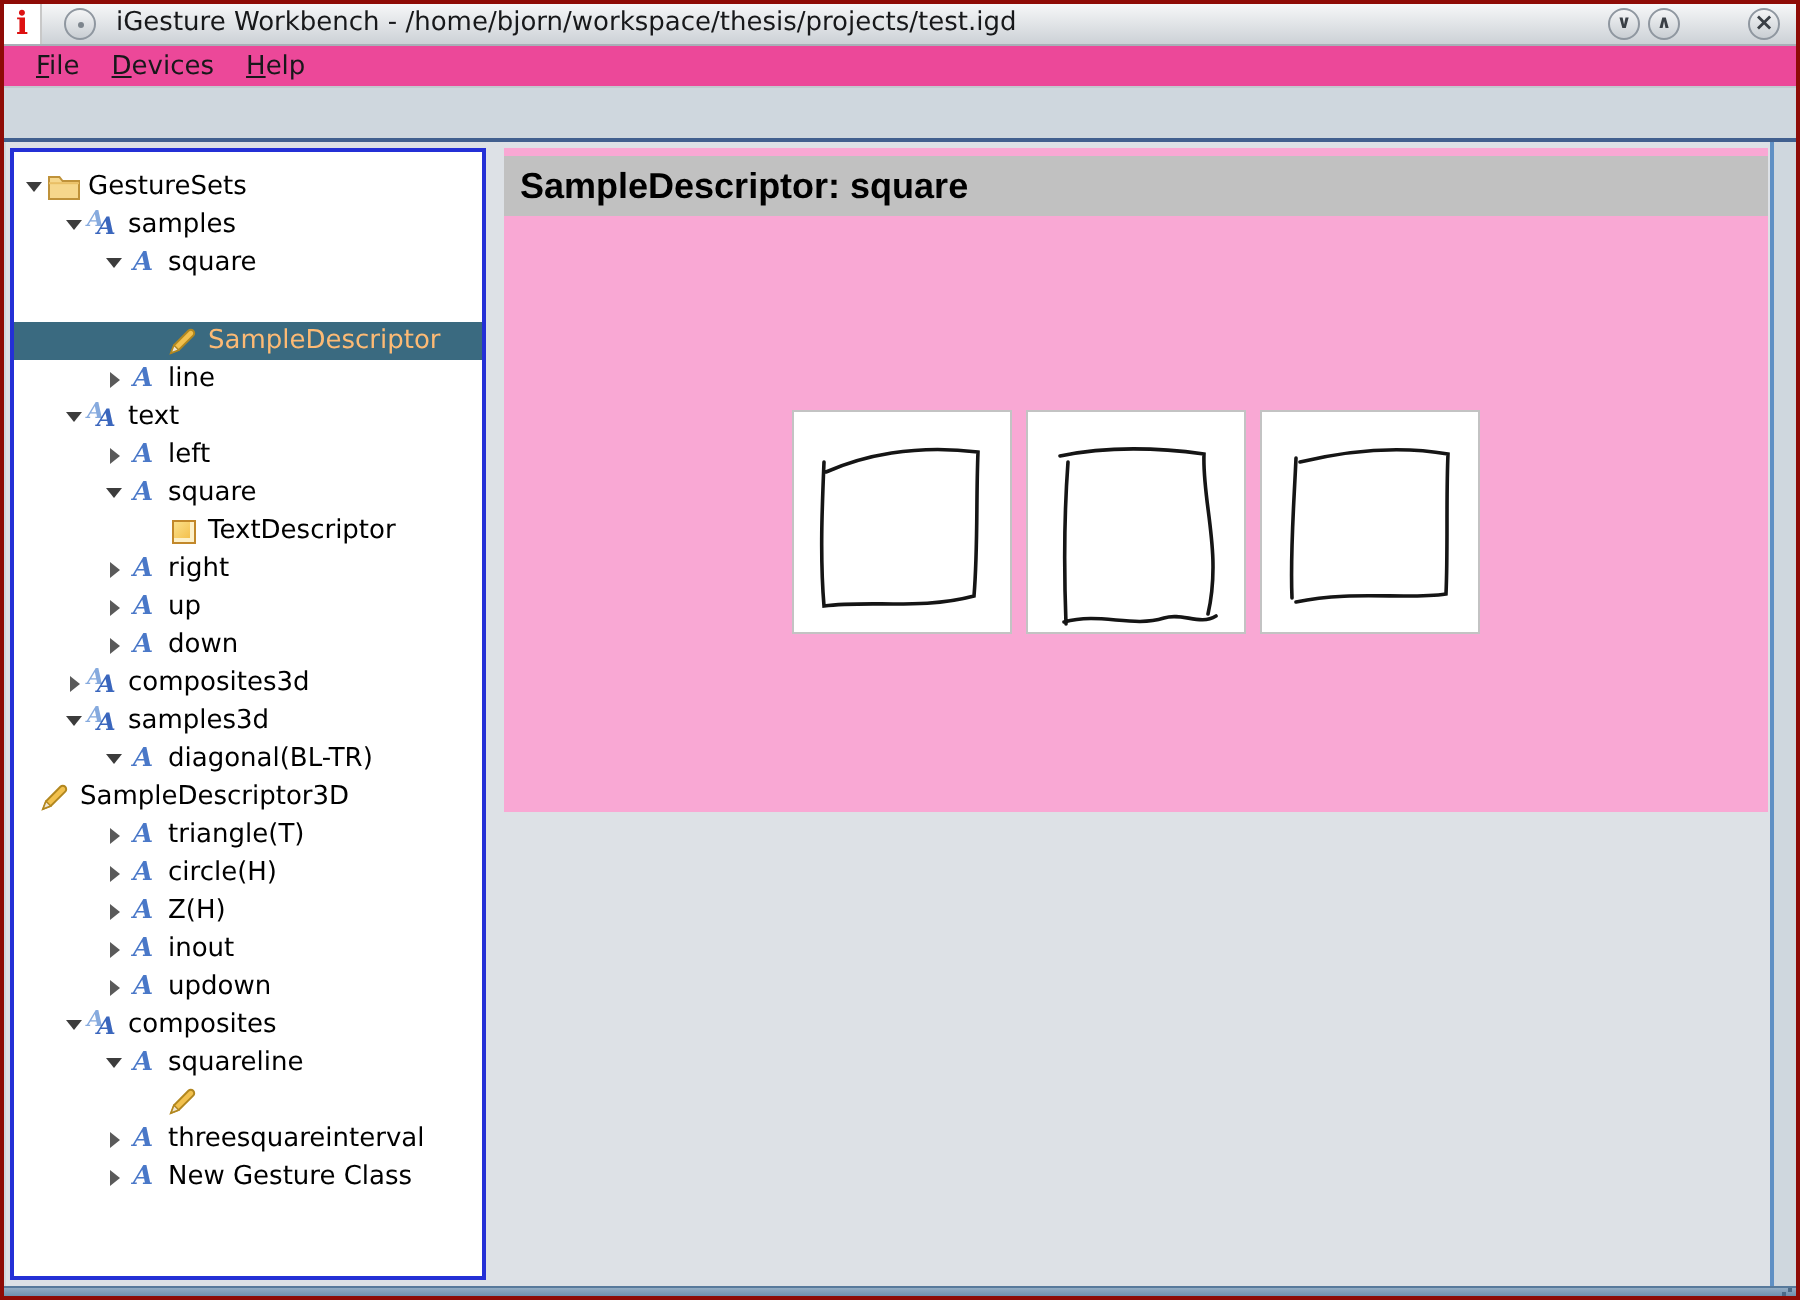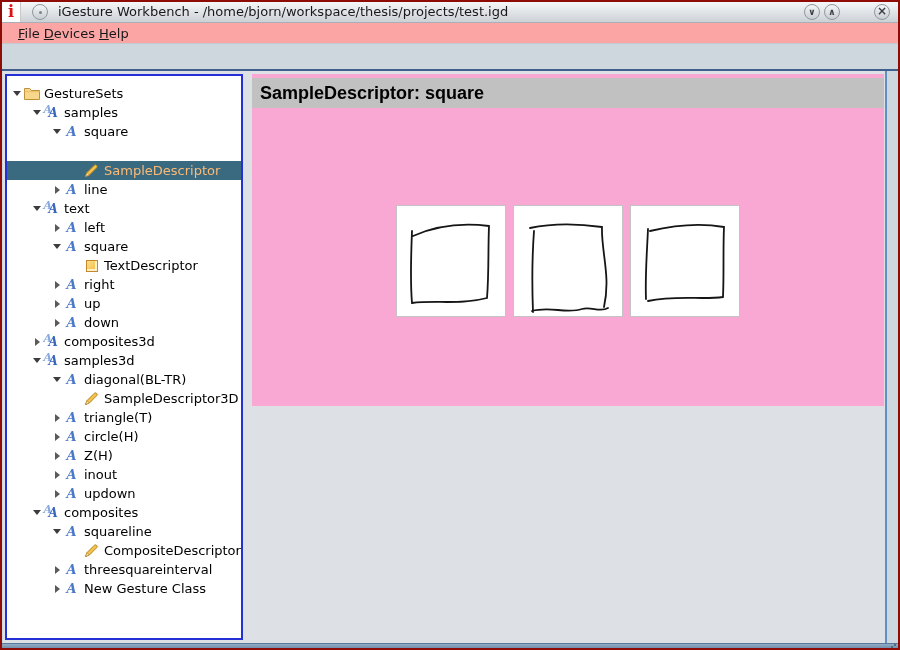--- a/index.html
+++ b/index.html
@@ -31,22 +31,22 @@
   .wc-min { left:802px; }
   .wc-max { left:822px; }
   .wc-close { left:872px; font-size:12px; line-height:13px; }
   .title-text {
     position:absolute; left:56px; top:0; height:20px; line-height:20px;
     font-size:13px; color:#17181a; white-space:nowrap;
   }
   
   .menubar {
     position:absolute; left:0; top:21px; right:0; height:21px;
-    background:#fca5a5; border-bottom:1px solid #c3c9cf;
-    padding-left:16px; display:flex; align-items:center; gap:4px;
+    background:#ec4899; border-bottom:1px solid #c3c9cf;
+    padding-left:16px; display:flex; align-items:center; gap:16px;
   }
   .menu-item { font-size:13px; color:#17181a; }
   
   .tabstrip {
     position:absolute; left:0; top:42px; right:0; height:25px;
     background:#e3e7ec; display:flex; align-items:flex-end; padding-left:6px;
   }
   .tab {
     height:20px; line-height:19px; padding:0 13px; margin-right:2px;
     font-size:13px; color:#111;
@@ -281,21 +281,21 @@
           </span>
           <span class="tree-label">samples3d</span>
         </div>
         <div class="tree-row" style="padding-left: 44px;">
           <span class="tw tw-down"></span>
           <span class="tree-ic">
             <span class="ic-class">A</span>
           </span>
           <span class="tree-label">diagonal(BL-TR)</span>
         </div>
-        <div class="tree-row" style="padding-left: 64px; text-align: right;">
+        <div class="tree-row" style=" text-align: right;">
           <span class="tw tw-none"></span>
           <span class="tree-ic">
             <svg width="15" height="15" viewBox="0 0 15 15">
               <path d="M1.5 13.5 L3 9.6 L10.2 2.4 a1.6 1.6 0 0 1 2.4 2.4 L5.4 12 Z" fill="#f2c14e" stroke="#b2871f" stroke-width="1"></path>
               <path d="M1.5 13.5 L3 9.6 L5.4 12 Z" fill="#efe6d4" stroke="#b2871f" stroke-width="0.7"></path>
             </svg>
           </span>
           <span class="tree-label">SampleDescriptor3D</span>
         </div>
         <div class="tree-row" style="padding-left: 44px;">
@@ -351,21 +351,20 @@
           <span class="tree-label">squareline</span>
         </div>
         <div class="tree-row" style="padding-left: 64px;">
           <span class="tw tw-none"></span>
           <span class="tree-ic">
             <svg width="15" height="15" viewBox="0 0 15 15">
               <path d="M1.5 13.5 L3 9.6 L10.2 2.4 a1.6 1.6 0 0 1 2.4 2.4 L5.4 12 Z" fill="#f2c14e" stroke="#b2871f" stroke-width="1"></path>
               <path d="M1.5 13.5 L3 9.6 L5.4 12 Z" fill="#efe6d4" stroke="#b2871f" stroke-width="0.7"></path>
             </svg>
           </span>
-          <span class="tree-label">CompositeDescriptor</span>
         </div>
         <div class="tree-row" style="padding-left: 44px;">
           <span class="tw tw-right"></span>
           <span class="tree-ic">
             <span class="ic-class">A</span>
           </span>
           <span class="tree-label">threesquareinterval</span>
         </div>
         <div class="tree-row" style="padding-left: 44px;">
           <span class="tw tw-right"></span>

